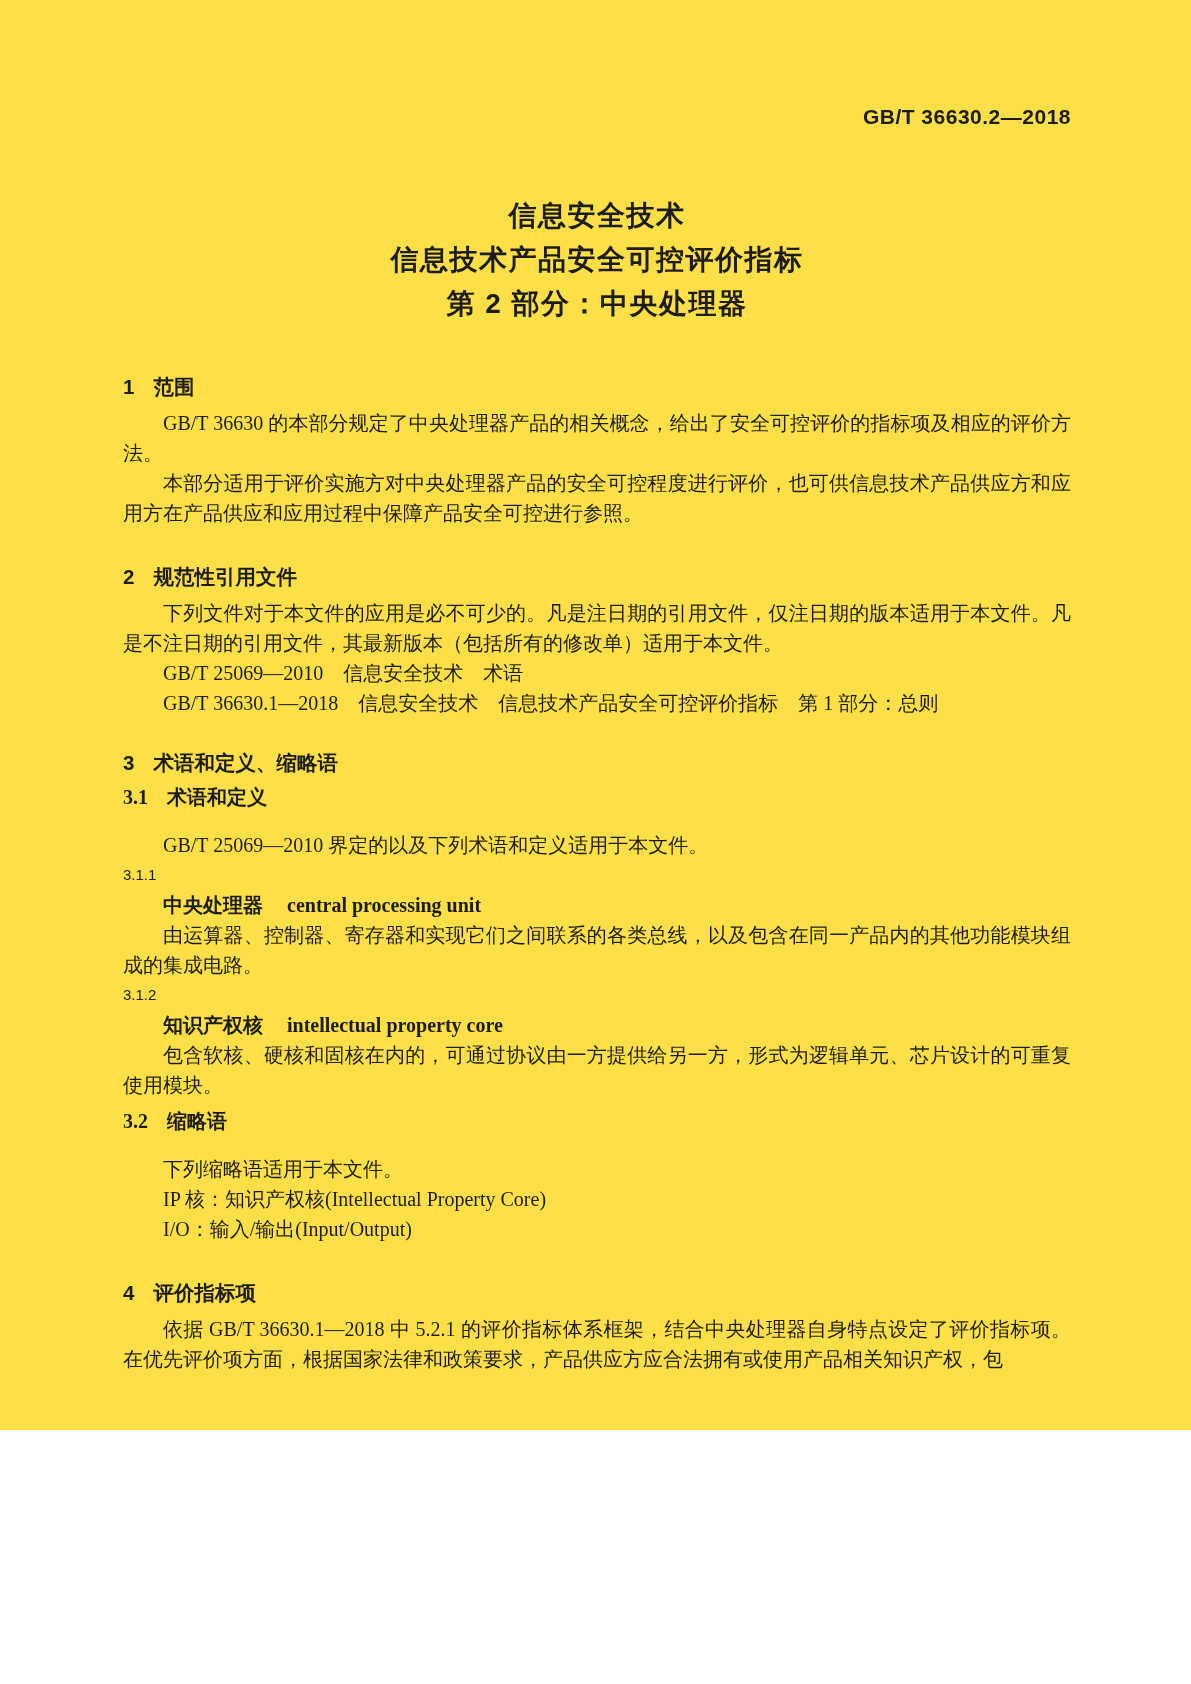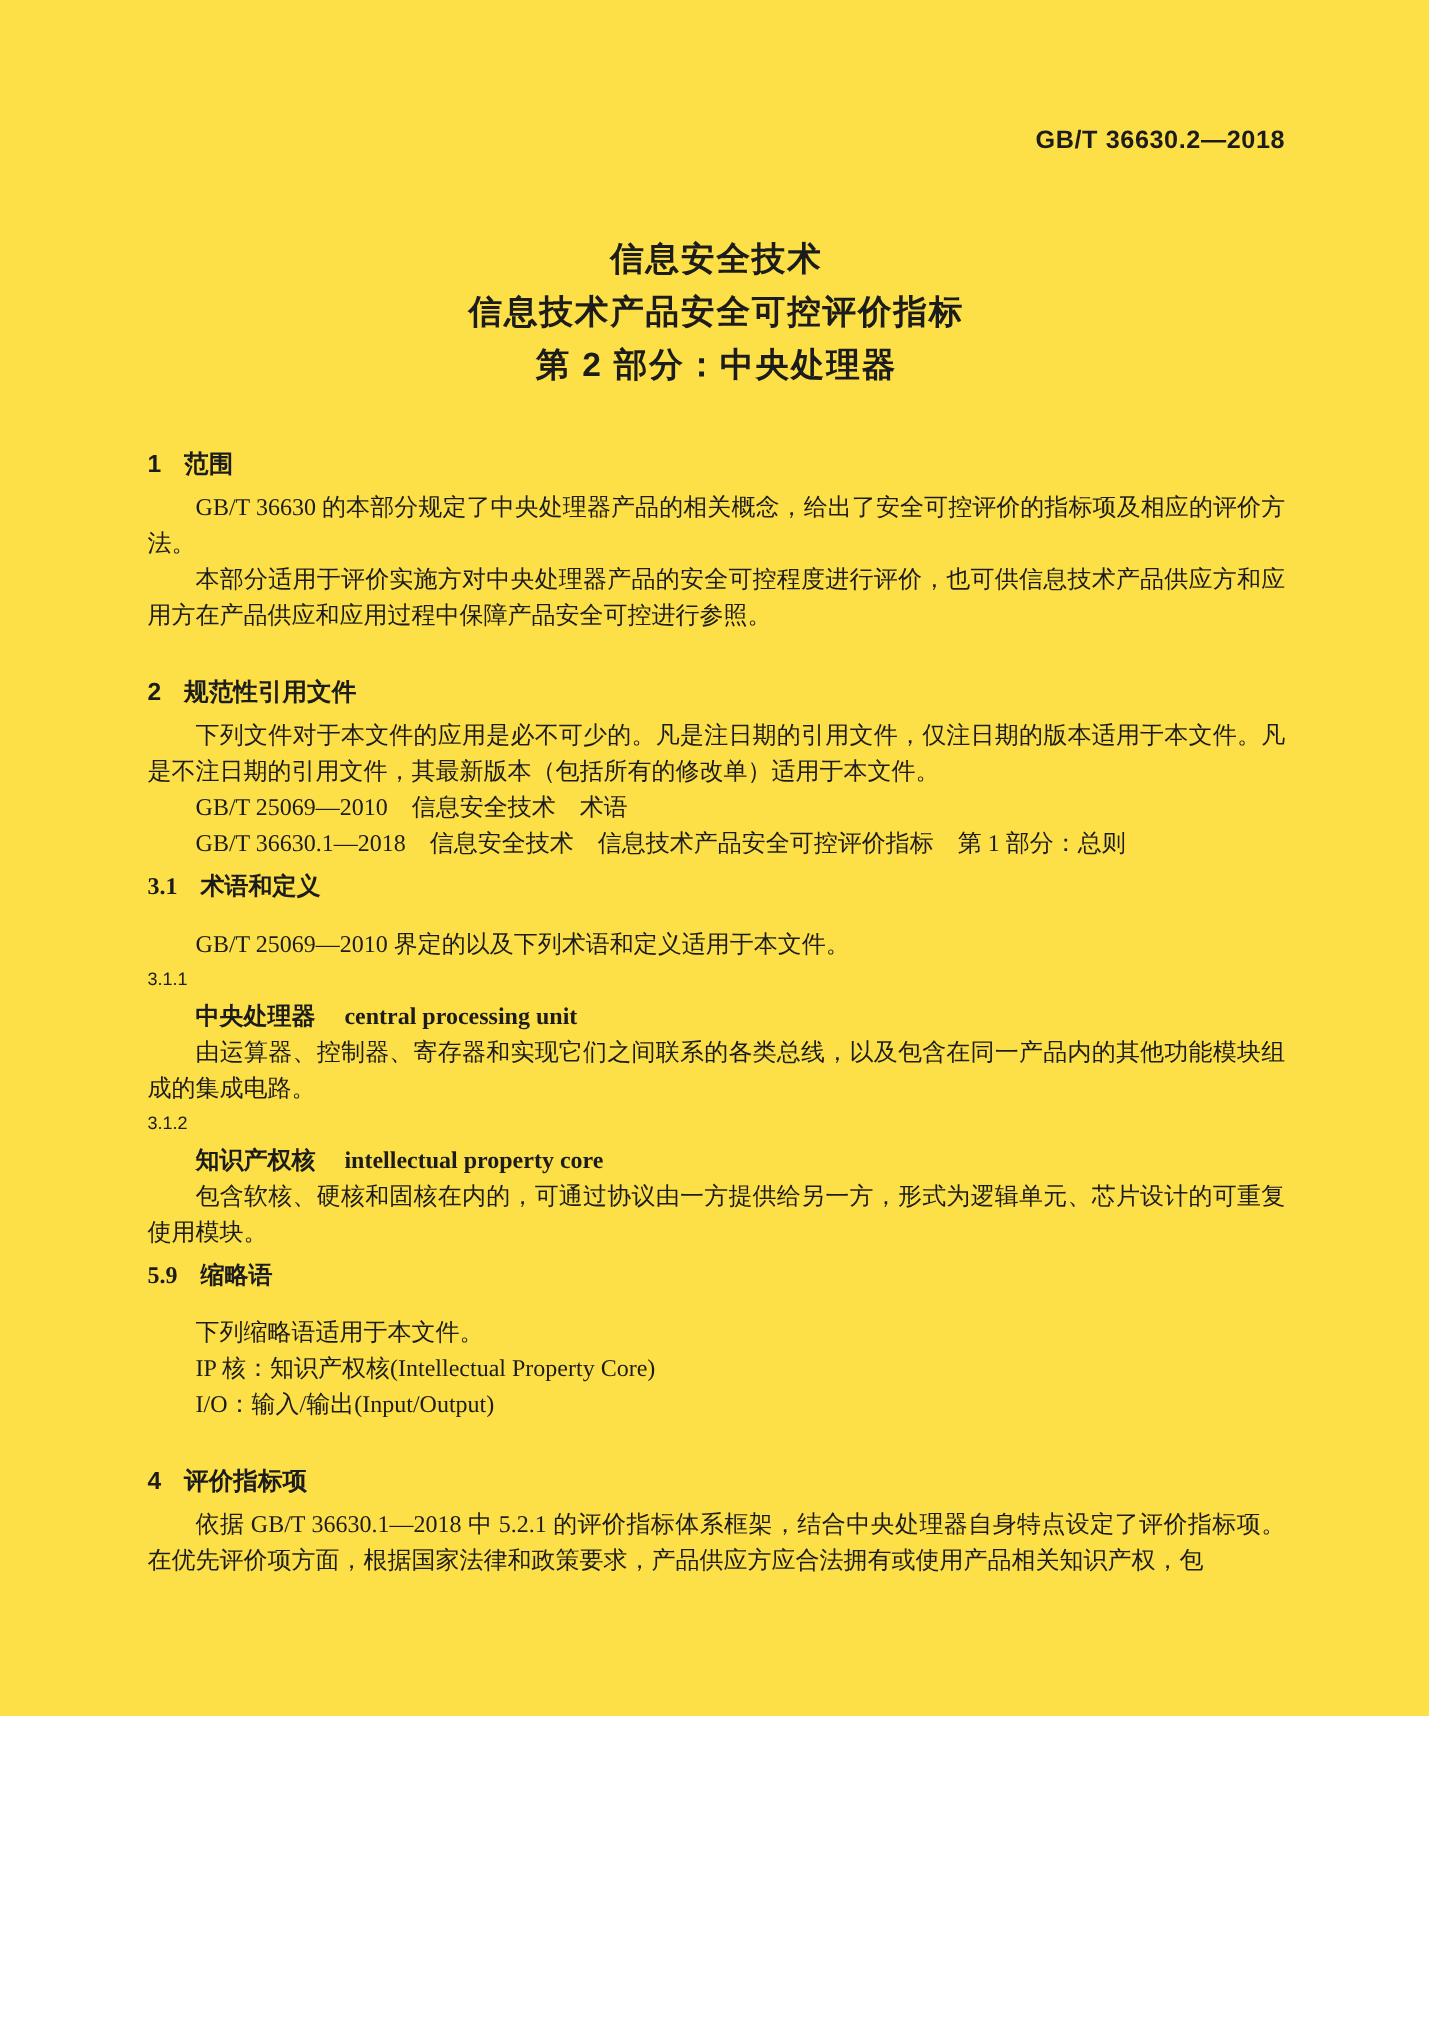--- a/index.html
+++ b/index.html
@@ -113,40 +113,43 @@
     <p class="para mt-24">GB/T 36630 的本部分规定了中央处理器产品的相关概念，给出了安全可控评价的指标项及相应的评价方法。</p>
     <p class="para">本部分适用于评价实施方对中央处理器产品的安全可控程度进行评价，也可供信息技术产品供应方和应用方在产品供应和应用过程中保障产品安全可控进行参照。</p>
 
     <div class="sec-heading mt-36">
       <span class="sec-num">2</span><span>规范性引用文件</span>
     </div>
     <p class="para mt-24">下列文件对于本文件的应用是必不可少的。凡是注日期的引用文件，仅注日期的版本适用于本文件。凡是不注日期的引用文件，其最新版本（包括所有的修改单）适用于本文件。</p>
     <p class="para">GB/T 25069—2010　信息安全技术　术语</p>
     <p class="para">GB/T 36630.1—2018　信息安全技术　信息技术产品安全可控评价指标　第 1 部分：总则</p>
 
+    <div class="sec-heading mt-32">
+      <span class="sec-num">3</span><span>术语和定义、缩略语</span>
+    </div>
 
     <div class="sub-heading mt-24">
       <span class="sec-num">3.1</span><span>术语和定义</span>
     </div>
     <p class="para mt-20">GB/T 25069—2010 界定的以及下列术语和定义适用于本文件。</p>
 
     <p class="clause-num">3.1.1</p>
     <p class="term-line">
       <span class="term-zh">中央处理器</span><span class="term-en">central processing unit</span>
     </p>
     <p class="para">由运算器、控制器、寄存器和实现它们之间联系的各类总线，以及包含在同一产品内的其他功能模块组成的集成电路。</p>
 
     <p class="clause-num">3.1.2</p>
     <p class="term-line">
       <span class="term-zh">知识产权核</span><span class="term-en">intellectual property core</span>
     </p>
     <p class="para">包含软核、硬核和固核在内的，可通过协议由一方提供给另一方，形式为逻辑单元、芯片设计的可重复使用模块。</p>
 
     <div class="sub-heading mt-24">
-      <span class="sec-num">5.9</span><span>缩略语</span>
+      <span class="sec-num">3.2</span><span>缩略语</span>
     </div>
     <p class="para mt-20">下列缩略语适用于本文件。</p>
     <p class="para">IP 核：知识产权核(Intellectual Property Core)</p>
     <p class="para">I/O：输入/输出(Input/Output)</p>
 
     <div class="sec-heading mt-36">
       <span class="sec-num">4</span><span>评价指标项</span>
     </div>
     <p class="para mt-24">依据 GB/T 36630.1—2018 中 5.2.1 的评价指标体系框架，结合中央处理器自身特点设定了评价指标项。在优先评价项方面，根据国家法律和政策要求，产品供应方应合法拥有或使用产品相关知识产权，包</p>
 

